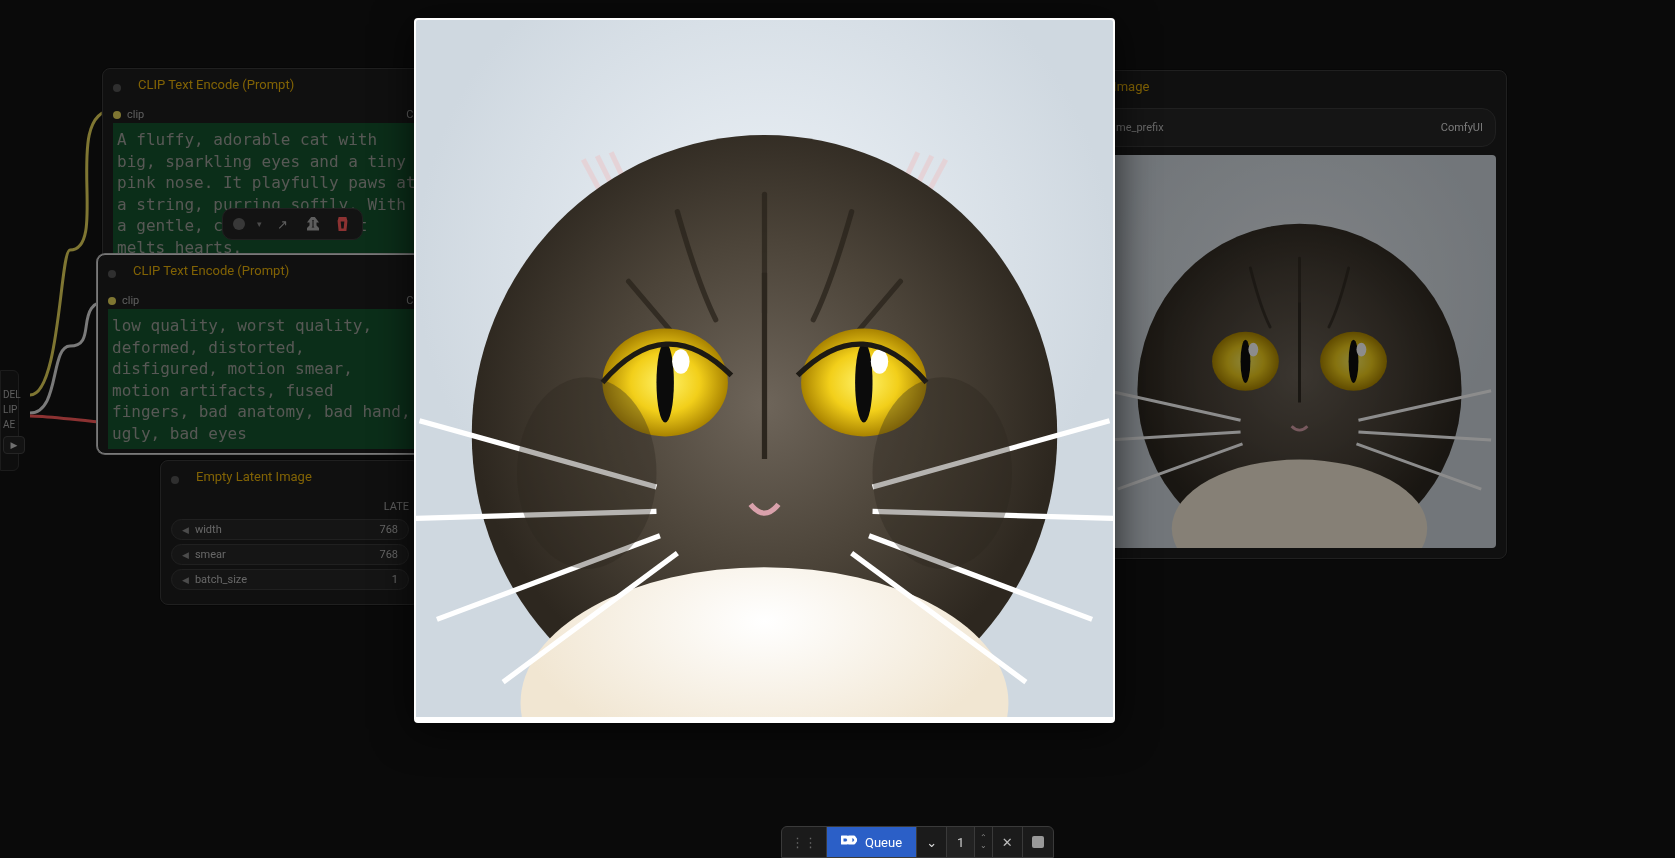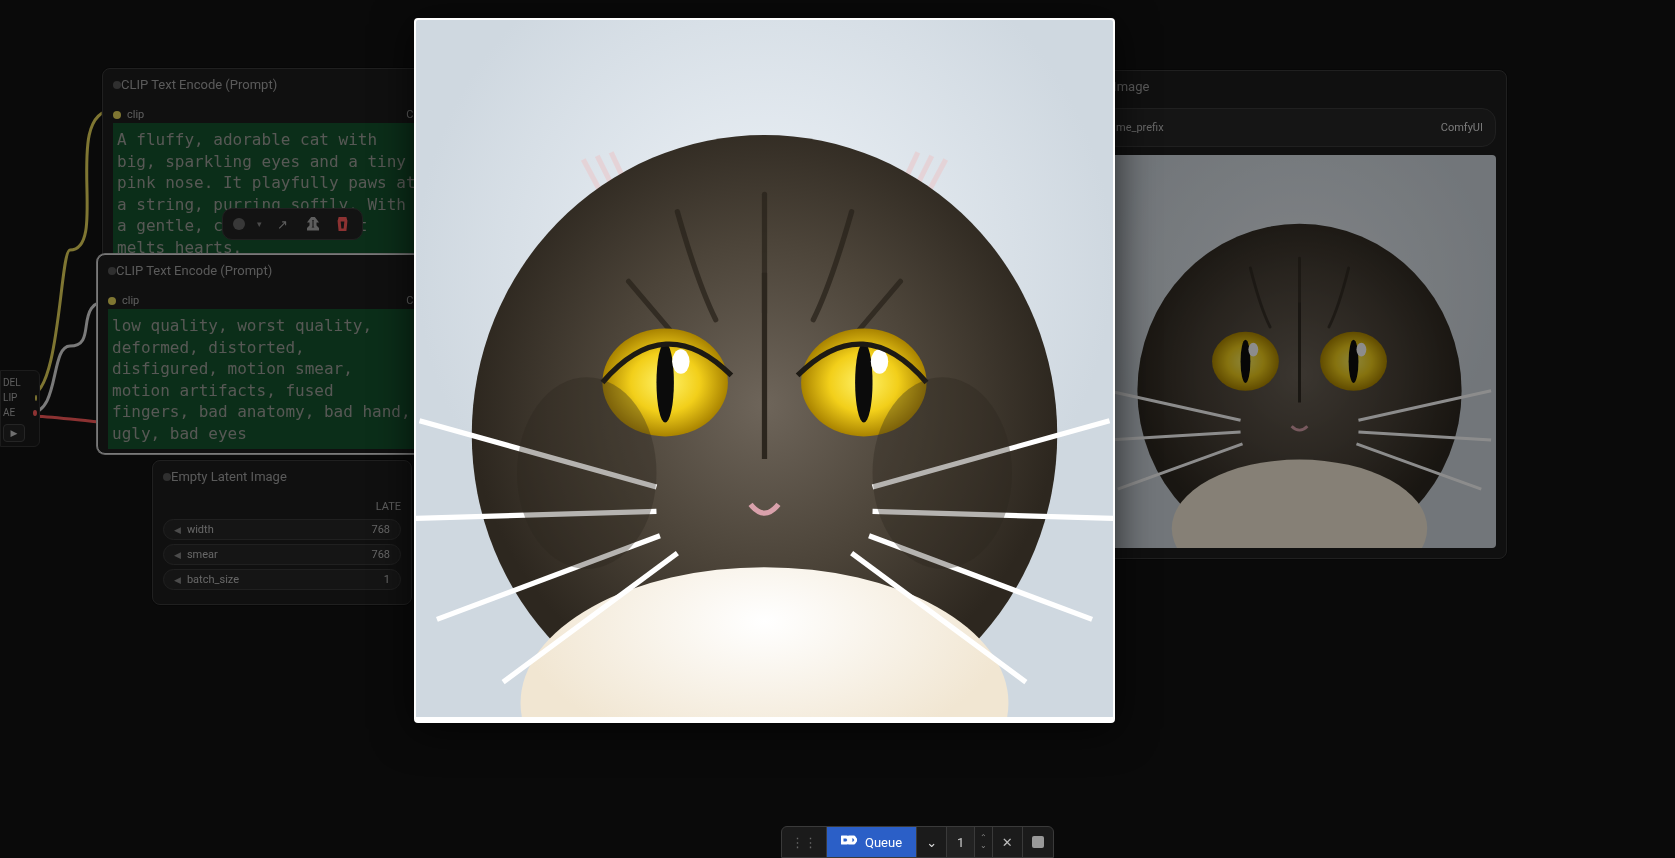--- a/index.html
+++ b/index.html
@@ -24,25 +24,25 @@
 
 
 svg.links { position: absolute; inset: 0; width: 100%; height: 100%; overflow: visible; pointer-events: none; }
 path { fill: none; stroke-width: 3; }
 
 
 .dock {
   position: absolute;
   left: 0;
   top: 370px;
-  width: 40px;
+  width: 19px;
   background: #1a1a1a;
   border: 1px solid #333;
   border-radius: 0 6px 6px 0;
-  padding: 4px 2px;
+  padding: 16px 2px;
   font-size: 10px;
 }
 .dock-row { display: flex; align-items: center; gap: 4px; padding: 2px 0; color: #aaa; }
 .dock-row.model .dot { background: #b78aff; }
 .dock-row.clip  .dot { background: #e7d75a; }
 .dock-row.vae   .dot { background: #ff5a5a; }
 .dock .dot { width: 6px; height: 6px; border-radius: 50%; display: inline-block; margin-left: 14px; }
 .dock-playbtn {
   margin-top: 4px;
   width: 22px; height: 18px;
@@ -54,24 +54,24 @@
 
 .node {
   position: absolute;
   background: #1d1d1d;
   border: 1px solid #3a3a3a;
   border-radius: 8px;
   box-shadow: 0 0 0 1px rgba(0,0,0,.3);
 }
 .node.selected { border-color: #ddd; box-shadow: 0 0 0 1px #bbb; }
 .node-header {
-  display: flex; align-items: center; gap: 0;
+  display: flex; align-items: flex-end; gap: 17px;
   padding: 8px 10px;
   font-size: 13px;
-  color: #a3a3a3;
+  color: #eab308;
 }
 .node-header .status-dot {
   width: 8px; height: 8px; border-radius: 50%;
   background: #555;
 }
 .node-body { padding: 6px 10px 10px; }
 .port-row {
   display: flex; justify-content: space-between; align-items: center;
   font-size: 11px; color: #aaa;
   padding: 2px 0;
@@ -278,21 +278,21 @@
             <span>clip</span>
           </span>
         <span class="out">
             <span>CO</span>
           </span>
       </div>
       <div class="node-textarea" style="min-height:120px">low quality, worst quality, deformed, distorted, disfigured, motion smear, motion artifacts, fused fingers, bad anatomy, bad hand, ugly, bad eyes</div>
     </div>
   </div>
 
-  <div class="node" style="left:152px; top:460px; width:260px;">
+  <div class="node" style="left:160px; top:460px; width:260px;">
     <div class="node-header">
       <span class="status-dot"></span>
       <span>Empty Latent Image</span>
     </div>
     <div class="node-body">
       <div class="port-row">
         <span></span>
         <span class="out">
             <span>LATE</span>
           </span>

